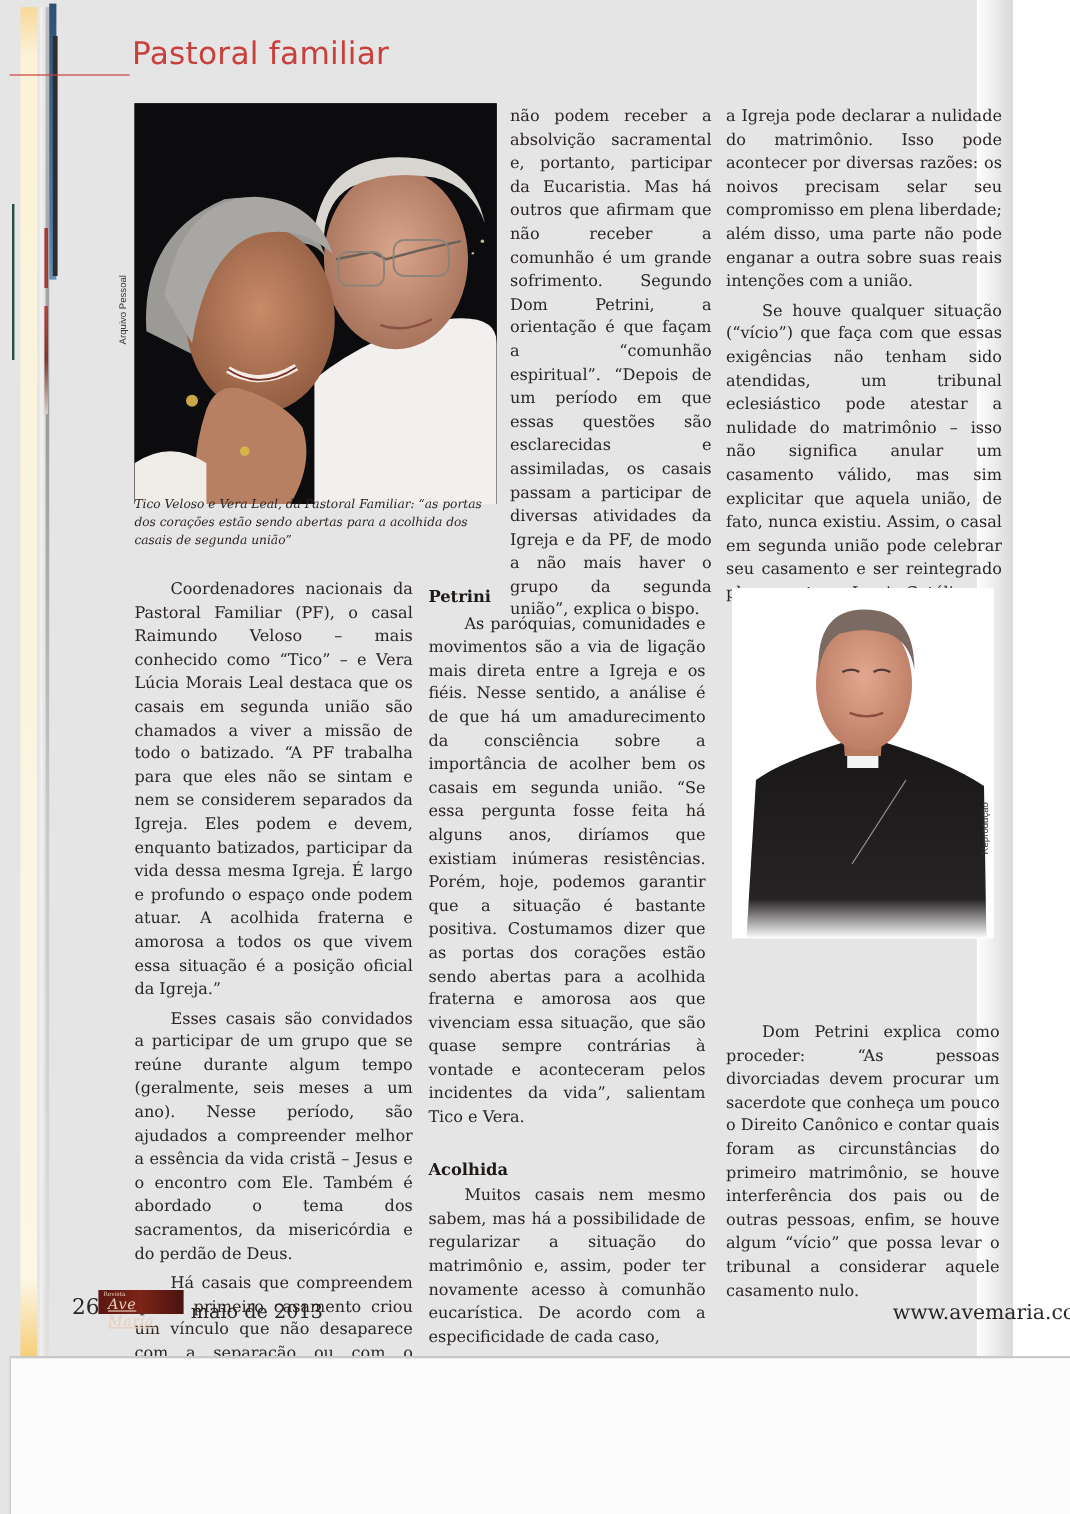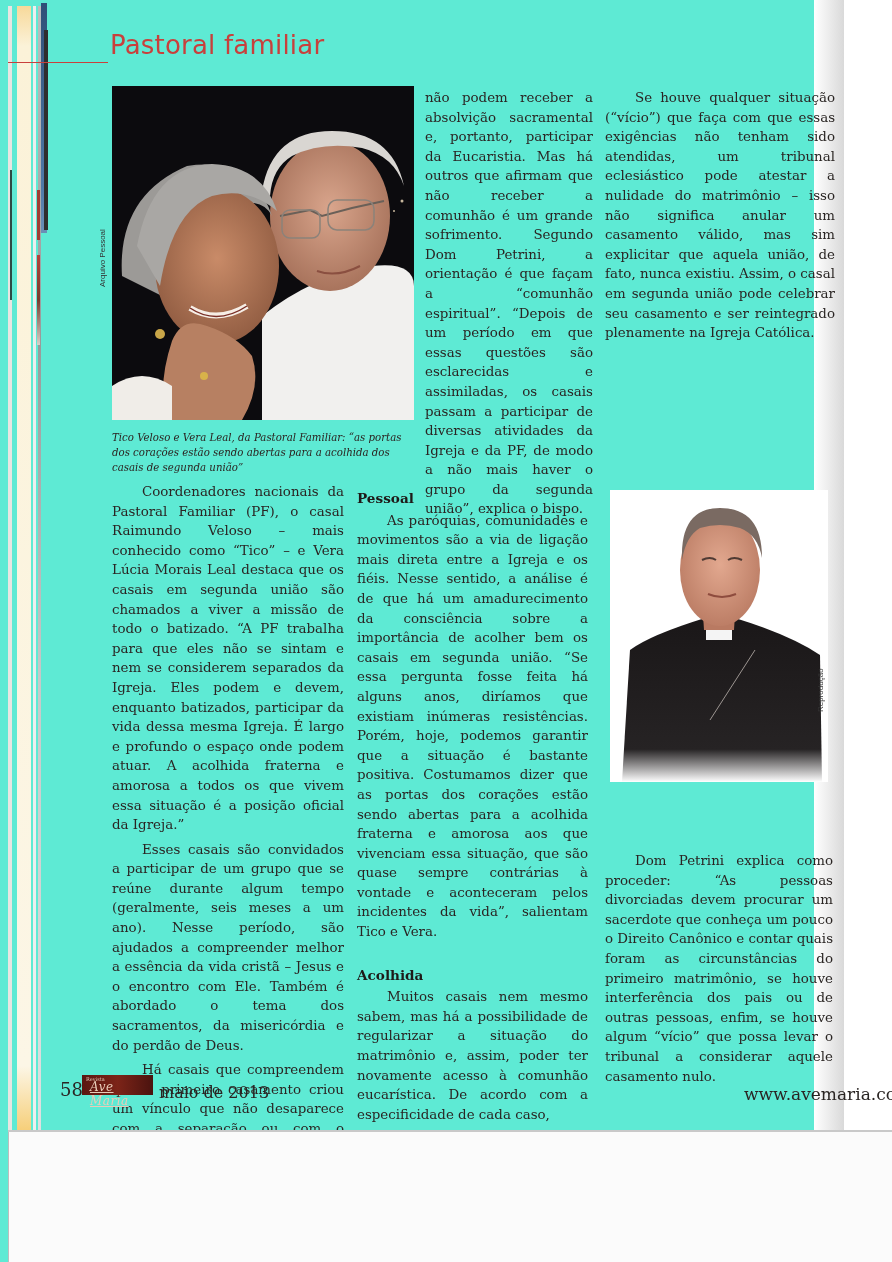--- a/index.html
+++ b/index.html
@@ -1,17 +1,17 @@
 <!DOCTYPE html>
 <html><head>
 <meta charset="utf-8">
 <style>
   html, body { margin: 0; padding: 0; }
   body { width: 892px; height: 1262px; background: #ffffff; position: relative; overflow: hidden; font-family: "DejaVu Serif", "Liberation Serif", serif; color: #2a2523; }
-  .page { position: absolute; left: 0; top: 0; width: 844px; height: 1262px; background: #5eead4; }
+  .page { position: absolute; left: 0; top: 0; width: 844px; height: 1262px; background: #e5e5e5; }
   
   .edge { position: absolute; top: 6px; height: 1124px; }
   .edge-1 { left: 8px; width: 4px; background: #e8e6e2; }
   .edge-2 { left: 17px; width: 14px; background: linear-gradient(#f7d99a 0, #fbf2d8 40px, #fcf6e6 1060px, #f6cf7a 1124px); }
   .edge-3 { left: 33px; width: 3px; background: #eeeeee; }
   .edge-4 { left: 38px; width: 3px; background: linear-gradient(#bdbdbd, #9a9a9a 30%, #c8c8c8 60%, #e0e0e0); }
   .edge-5 { left: 41px; width: 6px; top: 3px; height: 230px; background: linear-gradient(#2f4f77, #4f7aa8 80%, #6b8fb6); }
   .edge-5b { left: 44px; width: 4px; top: 30px; height: 200px; background: #2e2e2e; }
   .edge-6 { left: 37px; width: 3px; top: 190px; height: 50px; background: #a43a33; }
   .edge-7 { left: 37px; width: 3px; top: 255px; height: 90px; background: linear-gradient(#b6423b, #7a3a2e, #d9d0c8); }
@@ -26,21 +26,21 @@
 
   
   .photo-couple { position: absolute; left: 112px; top: 86px; width: 302px; height: 334px; overflow: hidden; background: #0d0c0e; }
   .photo-bishop { position: absolute; left: 610px; top: 490px; width: 218px; height: 292px; overflow: hidden; background: #fff; }
   .credit { position: absolute; font-family: "Liberation Sans", "DejaVu Sans", sans-serif; font-size: 8px; color: #333; transform: rotate(-90deg); transform-origin: left top; white-space: nowrap; }
   .credit-couple { left: 98px; top: 287px; }
   .credit-bishop { left: 816px; top: 712px; }
 
   
   .caption { position: absolute; font-family: "DejaVu Serif", "Liberation Serif", serif; font-style: italic; font-size: 10.2px; line-height: 15px; color: #2b2320; }
-  .caption-couple { left: 112px; top: 430px; width: 310px; }
+  .caption-couple { left: 112px; top: 413px; width: 310px; }
   .caption-bishop { left: 606px; top: 800px; width: 240px; }
 
   
   .col { position: absolute; font-size: 13.4px; line-height: 19.6px; text-align: justify; hyphens: manual; color: #2a2523; }
   .col p { margin: 0; }
   .col p.indent { text-indent: 30px; }
   .col p + p { margin-top: 5px; }
   .col h3 { margin: 0 0 2px 0; font-size: 13.6px; font-weight: bold; color: #1e1a18; }
 
   .col-top-mid { left: 425px; top: 88px; width: 168px; }
@@ -118,31 +118,32 @@
     </svg>
   </div>
   <div class="credit credit-couple">Arquivo Pessoal</div>
   <div class="caption caption-couple">Tico Veloso e Vera Leal, da Pastoral Familiar: “as portas dos corações estão sendo abertas para a acolhida dos casais de segunda união”</div>
 
   <div class="col col-top-mid">
     <p>não podem receber a absolvição sacramental e, portanto, participar da Eucaristia. Mas há outros que afirmam que não receber a comunhão é um grande sofrimento. Segundo Dom Petrini, a orientação é que façam a “comunhão espiritual”. “Depois de um período em que essas questões são esclarecidas e assimiladas, os casais passam a participar de diversas atividades da Igreja e da PF, de modo a não mais haver o grupo da segunda união”, explica o bispo.</p>
   </div>
 
   <div class="col col-top-right">
+    <p>a Igreja pode declarar a nulidade do matrimônio. Isso pode acontecer por diversas razões: os noivos precisam selar seu compromisso em plena liberdade; além disso, uma parte não pode enganar a outra sobre suas reais intenções com a união.</p>
     <p class="indent">Se houve qualquer situação (“vício”) que faça com que essas exigências não tenham sido atendidas, um tribunal eclesiástico pode atestar a nulidade do matrimônio – isso não significa anular um casamento válido, mas sim explicitar que aquela união, de fato, nunca existiu. Assim, o casal em segunda união pode celebrar seu casamento e ser reintegrado plenamente na Igreja Católica.</p>
   </div>
 
   <div class="col col-left">
     <p class="indent">Coordenadores nacionais da Pastoral Familiar (PF), o casal Raimundo Veloso – mais conhecido como “Tico” – e Vera Lúcia Morais Leal destaca que os casais em segunda união são chamados a viver a missão de todo o batizado. “A PF trabalha para que eles não se sintam e nem se considerem separados da Igreja. Eles podem e devem, enquanto batizados, participar da vida dessa mesma Igreja. É largo e profundo o espaço onde podem atuar. A acolhida fraterna e amorosa a todos os que vivem essa situação é a posição oficial da Igreja.”</p>
     <p class="indent">Esses casais são convidados a participar de um grupo que se reúne durante algum tempo (geralmente, seis meses a um ano). Nesse período, são ajudados a compreender melhor a essência da vida cristã – Jesus e o encontro com Ele. Também é abordado o tema dos sacramentos, da misericórdia e do perdão de Deus.</p>
     <p class="indent">Há casais que compreendem que o primeiro casamento criou um vínculo que não desaparece com a separação ou com o divórcio, logo,</p>
   </div>
 
   <div class="col col-mid">
-    <h3>Pessoal</h3>
+    <h3>Petrini</h3>
     <p class="indent">As paróquias, comunidades e movimentos são a via de ligação mais direta entre a Igreja e os fiéis. Nesse sentido, a análise é de que há um amadurecimento da consciência sobre a importância de acolher bem os casais em segunda união. “Se essa pergunta fosse feita há alguns anos, diríamos que existiam inúmeras resistências. Porém, hoje, podemos garantir que a situação é bastante positiva. Costumamos dizer que as portas dos corações estão sendo abertas para a acolhida fraterna e amorosa aos que vivenciam essa situação, que são quase sempre contrárias à vontade e aconteceram pelos incidentes da vida”, salientam Tico e Vera.</p>
     <div class="section-gap"></div>
     <h3>Acolhida</h3>
     <p class="indent">Muitos casais nem mesmo sabem, mas há a possibilidade de regularizar a situação do matrimônio e, assim, poder ter novamente acesso à comunhão eucarística. De acordo com a especificidade de cada caso,</p>
   </div>
 
   <div class="photo-bishop">
     <svg width="218" height="292" viewBox="0 0 218 292">
       <defs>
         <linearGradient id="fadeB" x1="0" y1="0" x2="0" y2="1">
@@ -170,21 +171,21 @@
       <path d="M92 70 Q100 66 106 70 M118 70 Q124 66 132 70" stroke="#4f3a33" stroke-width="2" fill="none"></path>
       <path d="M98 104 Q112 110 126 104" stroke="#8e4c3e" stroke-width="2" fill="none"></path>
     </svg>
   </div>
   <div class="credit credit-bishop">Reprodução</div>
 
   <div class="col col-right-bottom">
     <p class="indent">Dom Petrini explica como proceder: “As pessoas divorciadas devem procurar um sacerdote que conheça um pouco o Direito Canônico e contar quais foram as circunstâncias do primeiro matrimônio, se houve interferência dos pais ou de outras pessoas, enfim, se houve algum “vício” que possa levar o tribunal a considerar aquele casamento nulo.</p>
   </div>
 
-  <div class="page-number">58</div>
+  <div class="page-number">26</div>
   <div class="mag-badge">
     <span class="mag-badge-small">Revista</span>
     <span class="mag-badge-big">Ave Maria</span>
   </div>
   <div class="issue-date">maio de 2013</div>
   <div class="website">www.avemaria.com.br</div>
 
   <div class="page-bottom-line"></div>
   <div class="page-below"></div>
 </div>

